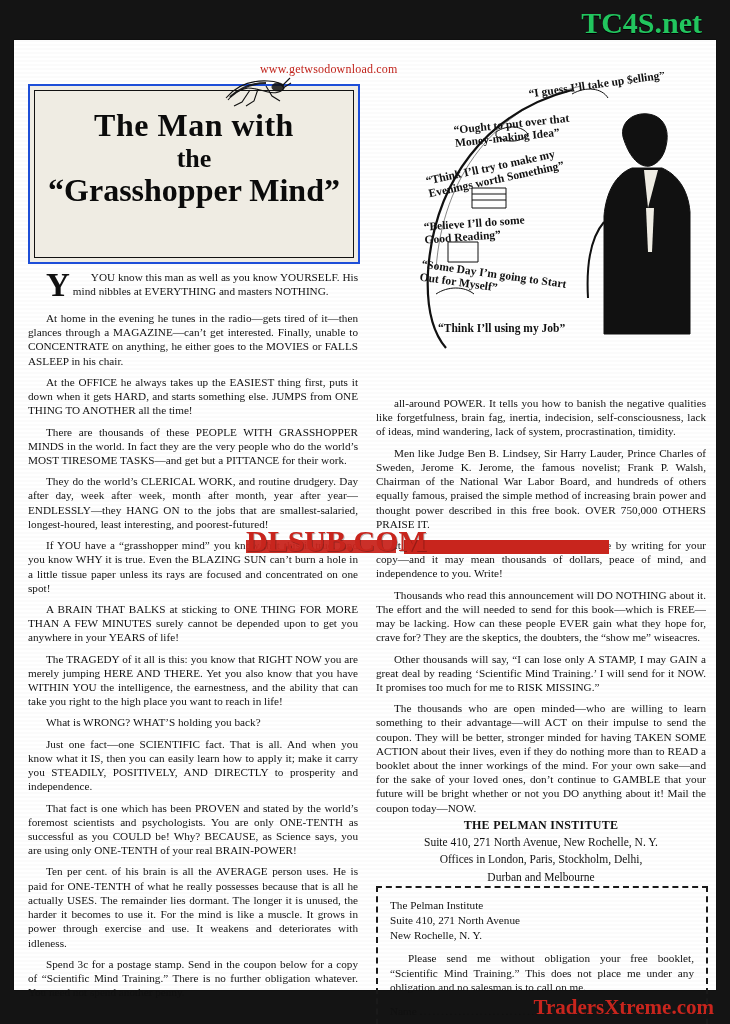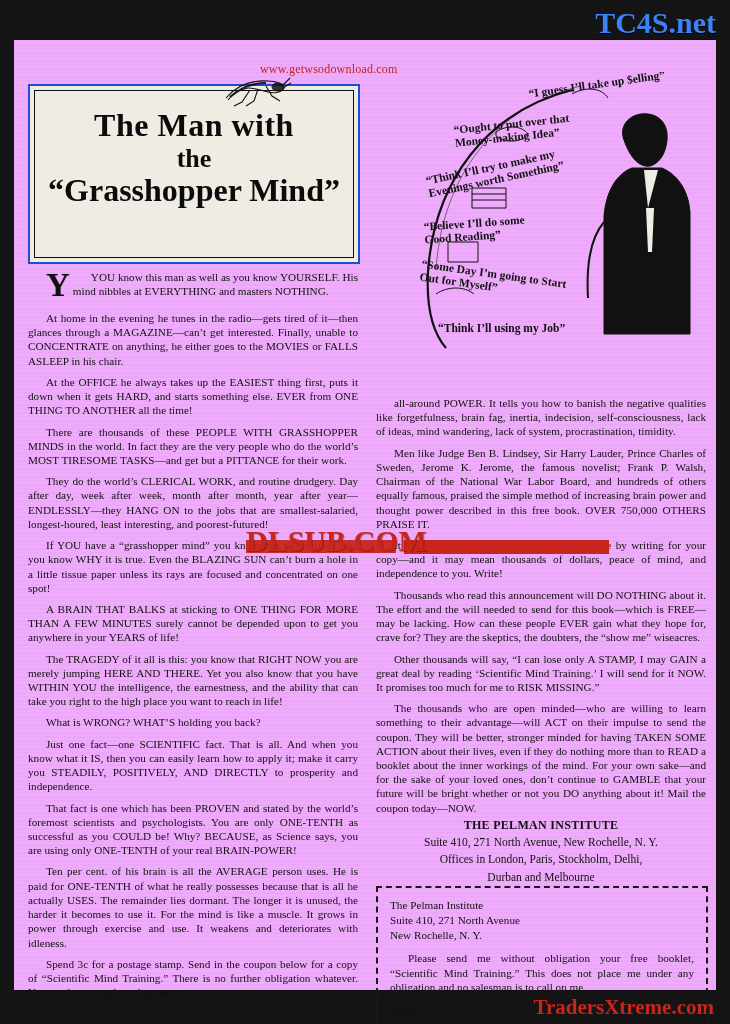--- a/index.html
+++ b/index.html
@@ -8,36 +8,36 @@
     background:#141414;
     font-family:"Liberation Serif", serif;
     overflow:hidden;
   }
   .page{
     position:relative;
     width:730px;height:1024px;
     background:#141414;
   }
   .watermark-top{
-    position:absolute;top:6px;right:14px;
-    font-family:"Liberation Serif", serif;
-    font-size:30px;font-weight:bold;color:#3b82f6;
+    position:absolute;top:6px;right:28px;
+    font-family:"Liberation Serif", serif;
+    font-size:30px;font-weight:bold;color:#22c55e;
     letter-spacing:0px;
     text-shadow:0 1px 0 #000;
   }
   .watermark-bottom{
     position:absolute;bottom:4px;right:16px;
     font-family:"Liberation Serif", serif;
     font-size:21px;font-weight:bold;color:#c8251d;
   }
   .paper{
     position:absolute;
     left:14px;top:40px;
     width:702px;height:950px;
-    background:#f0abfc;
+    background:#ffffff;
     box-shadow:0 0 1px #000;
   }
   .paper:before{
     content:"";position:absolute;inset:0;
     background:
       repeating-linear-gradient(0deg, rgba(0,0,0,0.015) 0 2px, rgba(255,255,255,0.01) 2px 4px);
     pointer-events:none;
   }
   .inner{
     position:absolute;left:10px;top:8px;right:10px;bottom:8px;
@@ -223,21 +223,21 @@
         <div class="bubble" style="left:78px;top:44px;transform:rotate(-6deg);white-space:normal;width:150px;">“Ought to put over that Money-making Idea”</div>
         <div class="bubble" style="left:50px;top:88px;transform:rotate(-12deg);white-space:normal;width:140px;">“Think I’ll try to make my Evenings worth Something”</div>
         <div class="bubble" style="left:48px;top:144px;transform:rotate(-4deg);white-space:normal;width:130px;">“Believe I’ll do some Good Reading”</div>
         <div class="bubble" style="left:44px;top:196px;transform:rotate(8deg);white-space:normal;width:150px;">“Some Day I’m going to Start Out for Myself”</div>
         <div class="bubble" style="left:62px;top:250px;transform:rotate(0deg);">“Think I’ll using my Job”</div>
       </div>
 
       <div class="col colL">
         <p class="dropcap-p"><span class="dropcap">Y</span><span>YOU know this man as well as you know YOURSELF. His mind nibbles at EVERYTHING and masters NOTHING.</span></p>
         <p>At home in the evening he tunes in the radio—gets tired of it—then glances through a MAGAZINE—can’t get interested.  Finally, unable to CONCENTRATE on anything, he either goes to the MOVIES or FALLS ASLEEP in his chair.</p>
-        <p>At the OFFICE he always takes up the EASIEST thing first, puts it down when it gets HARD, and starts something else.  EVER from ONE THING TO ANOTHER all the time!</p>
+        <p>At the OFFICE he always takes up the EASIEST thing first, puts it down when it gets HARD, and starts something else.  JUMPS from ONE THING TO ANOTHER all the time!</p>
         <p>There are thousands of these PEOPLE WITH GRASSHOPPER MINDS in the world.  In fact they are the very people who do the world’s MOST TIRESOME TASKS—and get but a PITTANCE for their work.</p>
         <p>They do the world’s CLERICAL WORK, and routine drudgery.  Day after day, week after week, month after month, year after year—ENDLESSLY—they HANG ON to the jobs that are smallest-salaried, longest-houred, least interesting, and poorest-futured!</p>
         <p>If YOU have a “grasshopper mind” you know that this is true.  And you know WHY it is true.  Even the BLAZING SUN can’t burn a hole in a little tissue paper unless its rays are focused and concentrated on one spot!</p>
         <p>A BRAIN THAT BALKS at sticking to ONE THING FOR MORE THAN A FEW MINUTES surely cannot be depended upon to get you anywhere in your YEARS of life!</p>
         <p>The TRAGEDY of it all is this: you know that RIGHT NOW you are merely jumping HERE AND THERE.  Yet you also know that you have WITHIN YOU the intelligence, the earnestness, and the ability that can take you right to the high place you want to reach in life!</p>
         <p>What is WRONG?  WHAT’S holding you back?</p>
         <p>Just one fact—one SCIENTIFIC fact.  That is all.  And when you know what it IS, then you can easily learn how to apply it; make it carry you STEADILY, POSITIVELY, AND DIRECTLY to prosperity and independence.</p>
         <p>That fact is one which has been PROVEN and stated by the world’s foremost scientists and psychologists.  You are only ONE-TENTH as successful as you COULD be!  Why?  BECAUSE, as Science says, you are using only ONE-TENTH of your real BRAIN-POWER!</p>
         <p>Ten per cent. of his brain is all the AVERAGE person uses.  He is paid for ONE-TENTH of what he really possesses because that is all he actually USES.  The remainder lies dormant.  The longer it is unused, the harder it becomes to use it.  For the mind is like a muscle.  It grows in power through exercise and use.  It weakens and deteriorates with idleness.</p>
         <p>Spend 3c for a postage stamp.  Send in the coupon below for a copy of “Scientific Mind Training.”  There is no further obligation whatever.  You need not spend another penny.</p>

